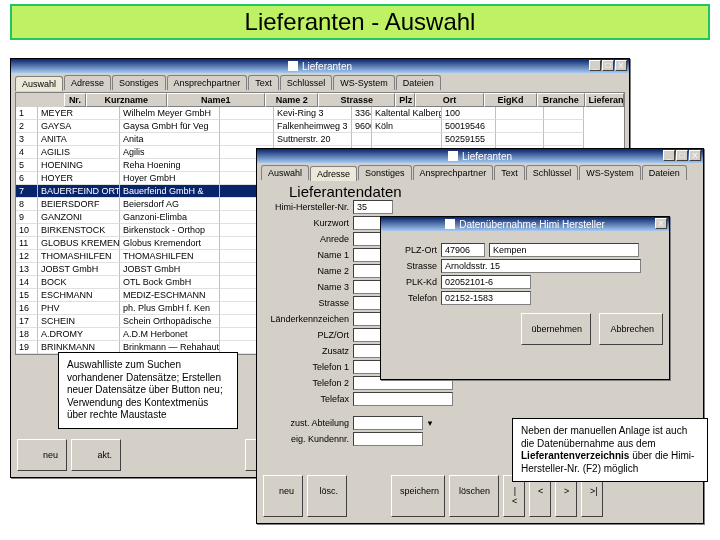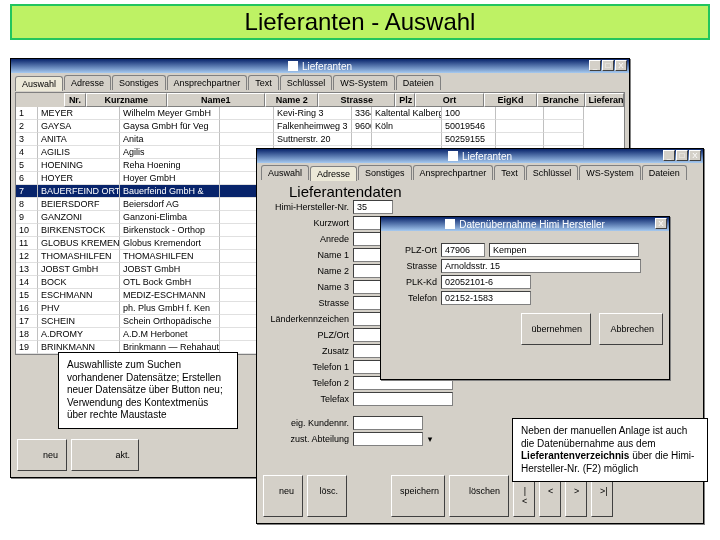--- a/index.html
+++ b/index.html
@@ -302,21 +302,21 @@
           <div class="gcell c-plz"></div>
           <div class="gcell c-ort"></div>
           <div class="gcell c-eig"></div>
           <div class="gcell c-br"></div>
           <div class="gcell c-lf"></div>
         </div>
       </div>
   </div>
   <div class="bottom-btns" style="position:absolute; bottom:2px; left:2px;">
     <div class="btn" style="width:50px">neu</div>
-    <div class="btn" style="width:68px">akt.</div>
+    <div class="btn" style="width:50px">akt.</div>
     <div class="btn" style="width:70px; margin-left:120px; color:#a0a0a0">speichern</div>
     <div class="btn" style="width:34px; margin-left:auto">F E</div>
   </div>
 </div>
 
 <div class="callout" style="left:58px; top:352px; width:180px;">Auswahlliste zum Suchen vorhandener Datensätze; Erstellen neuer Datensätze über Button neu; Verwendung des Kontextmenüs über rechte Maustaste</div>
 
 <div class="win" style="left:256px; top:148px; width:448px; height:376px; z-index:5;">
   <div class="tbar">
     <span class="icon"></span>
@@ -387,34 +387,34 @@
     <div class="frow">
         <div class="flabel">Telefon 2</div>
         <div class="finput" style="width:100px"></div>
       </div>
     <div class="frow">
         <div class="flabel">Telefax</div>
         <div class="finput" style="width:100px"></div>
       </div>
     <div style="height:6px"></div>
     <div class="frow">
-        <div class="flabel">eig. Kundennr.</div>
-        <div class="finput" style="width:70px"></div>
-      </div>
-    <div class="frow">
         <div class="flabel">zust. Abteilung</div>
         <div class="finput" style="width:70px"></div>
         <span style="width:6px;text-align:center">▾</span>
+      </div>
+    <div class="frow">
+        <div class="flabel">eig. Kundennr.</div>
+        <div class="finput" style="width:70px"></div>
       </div>
   </div>
   <div class="bottom-btns" style="position:absolute; bottom:2px; left:2px; right:2px;">
     <div class="btn" style="width:40px">neu</div>
     <div class="btn" style="width:40px">lösc.</div>
     <div class="btn" style="width:54px; margin-left:40px">speichern</div>
-    <div class="btn" style="width:60px">löschen</div>
+    <div class="btn" style="width:50px">löschen</div>
     <div class="btn" style="width:22px">|&lt;</div>
     <div class="btn" style="width:22px">&lt;</div>
     <div class="btn" style="width:22px">&gt;</div>
     <div class="btn" style="width:22px">&gt;|</div>
   </div>
 </div>
 
 <div class="win" style="left:380px; top:216px; width:290px; height:164px; z-index:10;">
   <div class="tbar">
     <span class="icon"></span>

